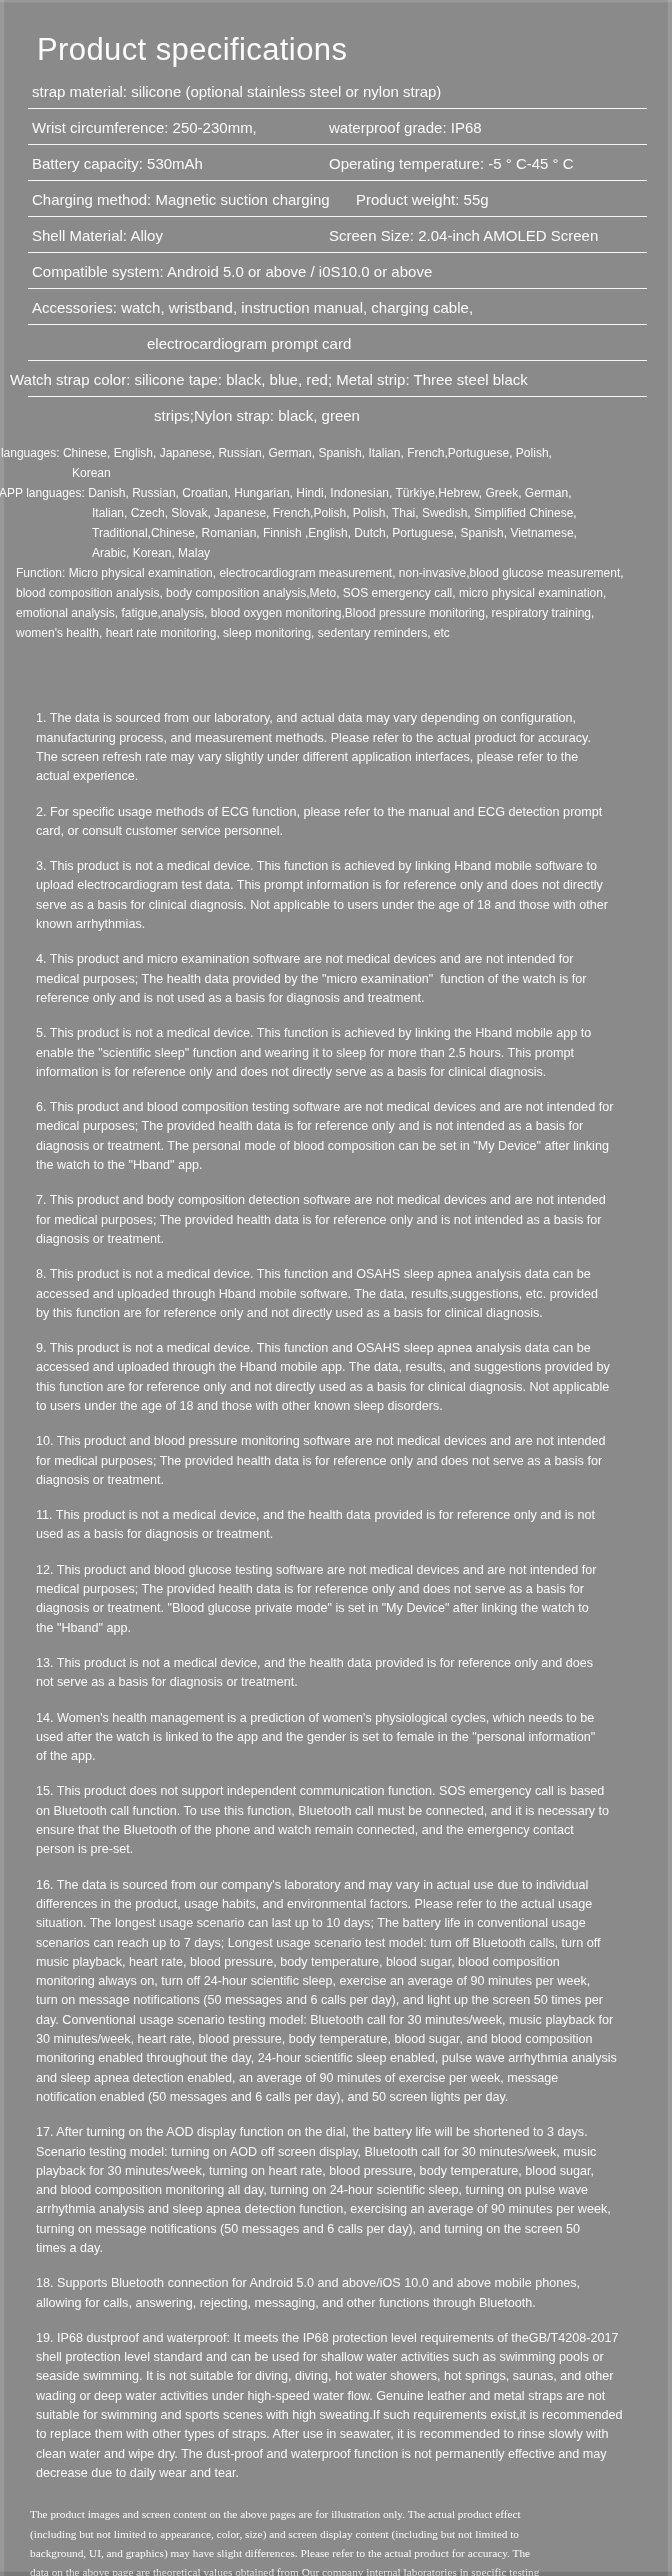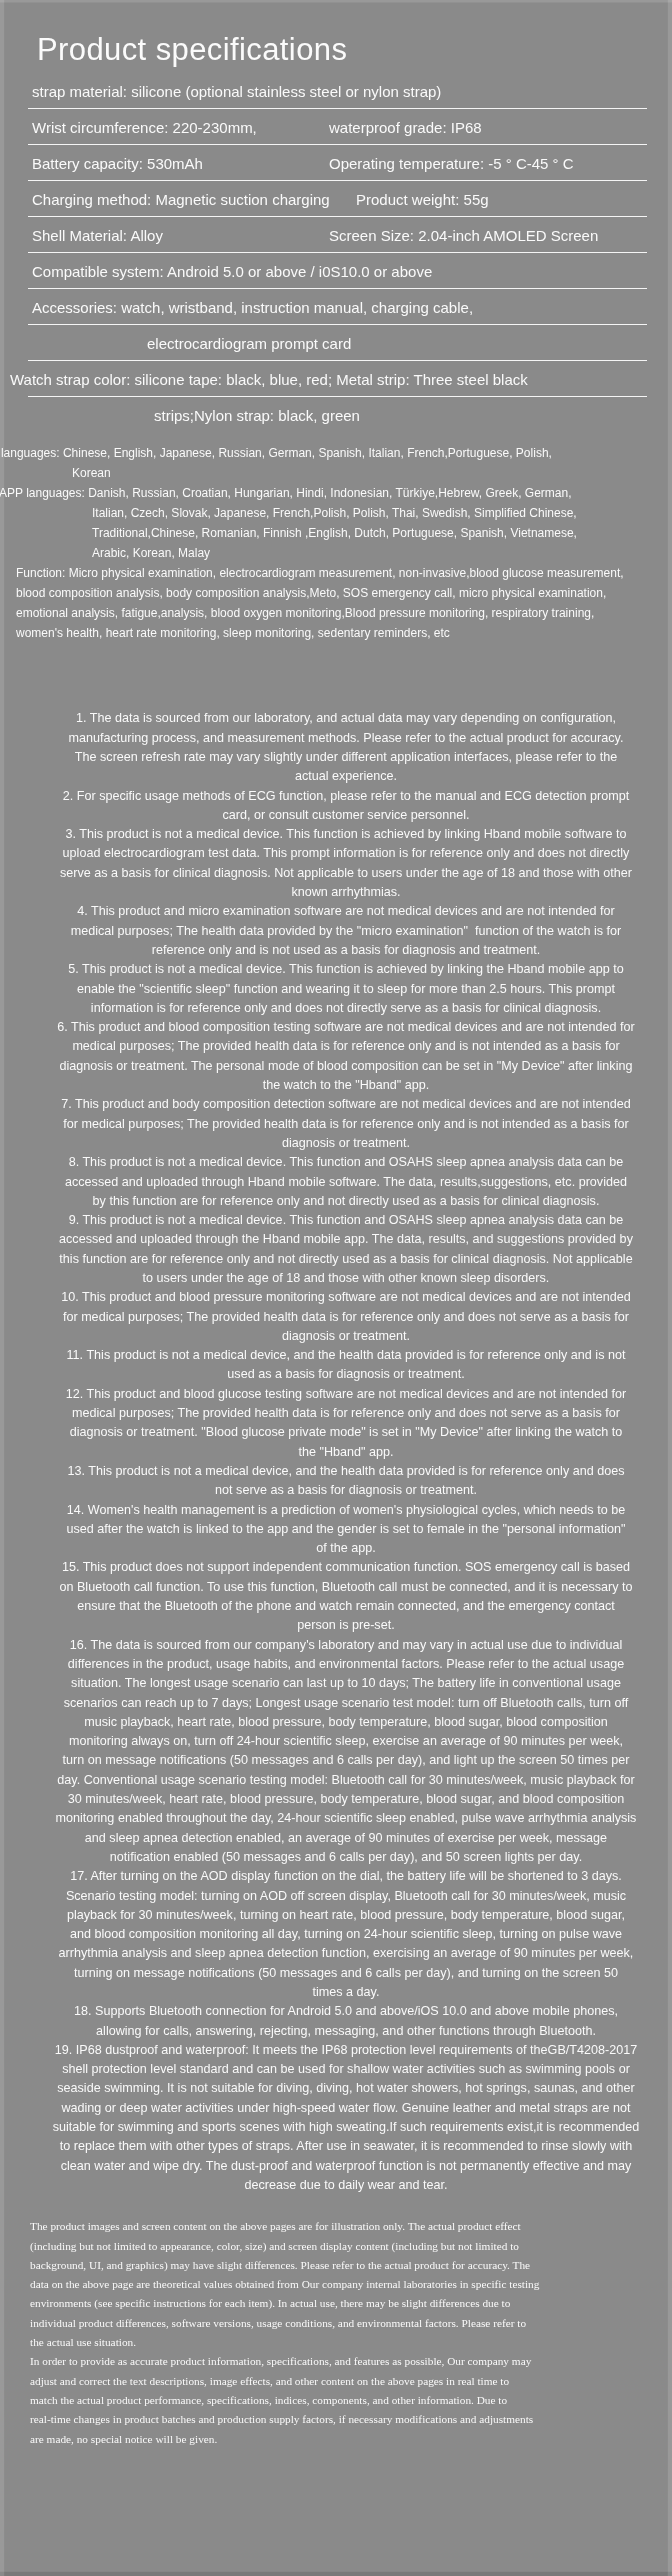--- a/index.html
+++ b/index.html
@@ -32,40 +32,40 @@
   .c2.far{left:356px;}
   .c1.x-ecg{left:147px;}
   .c1.x-wsc{left:10px;}
   .c1.x-strips{left:154px;}
   .lang-block{margin-top:10px;font-size:12px;line-height:20px;}
   .lang-block p{margin:0;white-space:pre;}
   .p-watch{padding-left:72px;text-indent:-108px;}
   .p-app{padding-left:92px;text-indent:-93px;}
   .p-func{padding-left:16px;}
   .notes{margin-top:66px;font-size:12.6px;line-height:19.3px;}
-  .notes p{margin:0;padding-left:20px;white-space:pre;text-align:center;}
+  .notes p{margin:16px;padding-left:20px;white-space:pre;}
   .disclaimer{
     margin-top:22px;padding-left:30px;font-size:11.3px;line-height:19.3px;
     white-space:pre;
     font-family:Liberation Serif, serif;
   }
 </style>
 </head>
 <body>
 
 <div class="page">
 
   <h1 class="title">Product specifications</h1>
 
   <div class="spec-table">
     <div class="row">
       <span class="c1">strap material: silicone (optional stainless steel or nylon strap)</span>
     </div>
     <div class="row">
-      <span class="c1">Wrist circumference: 220-230mm,</span>
+      <span class="c1">Wrist circumference: 250-230mm,</span>
       <span class="c2">waterproof grade: IP68</span>
     </div>
     <div class="row">
       <span class="c1">Battery capacity: 530mAh</span>
       <span class="c2">Operating temperature: -5 ° C-45 ° C</span>
     </div>
     <div class="row">
       <span class="c1">Charging method: Magnetic suction charging</span>
       <span class="c2 far">Product weight: 55g</span>
     </div>

